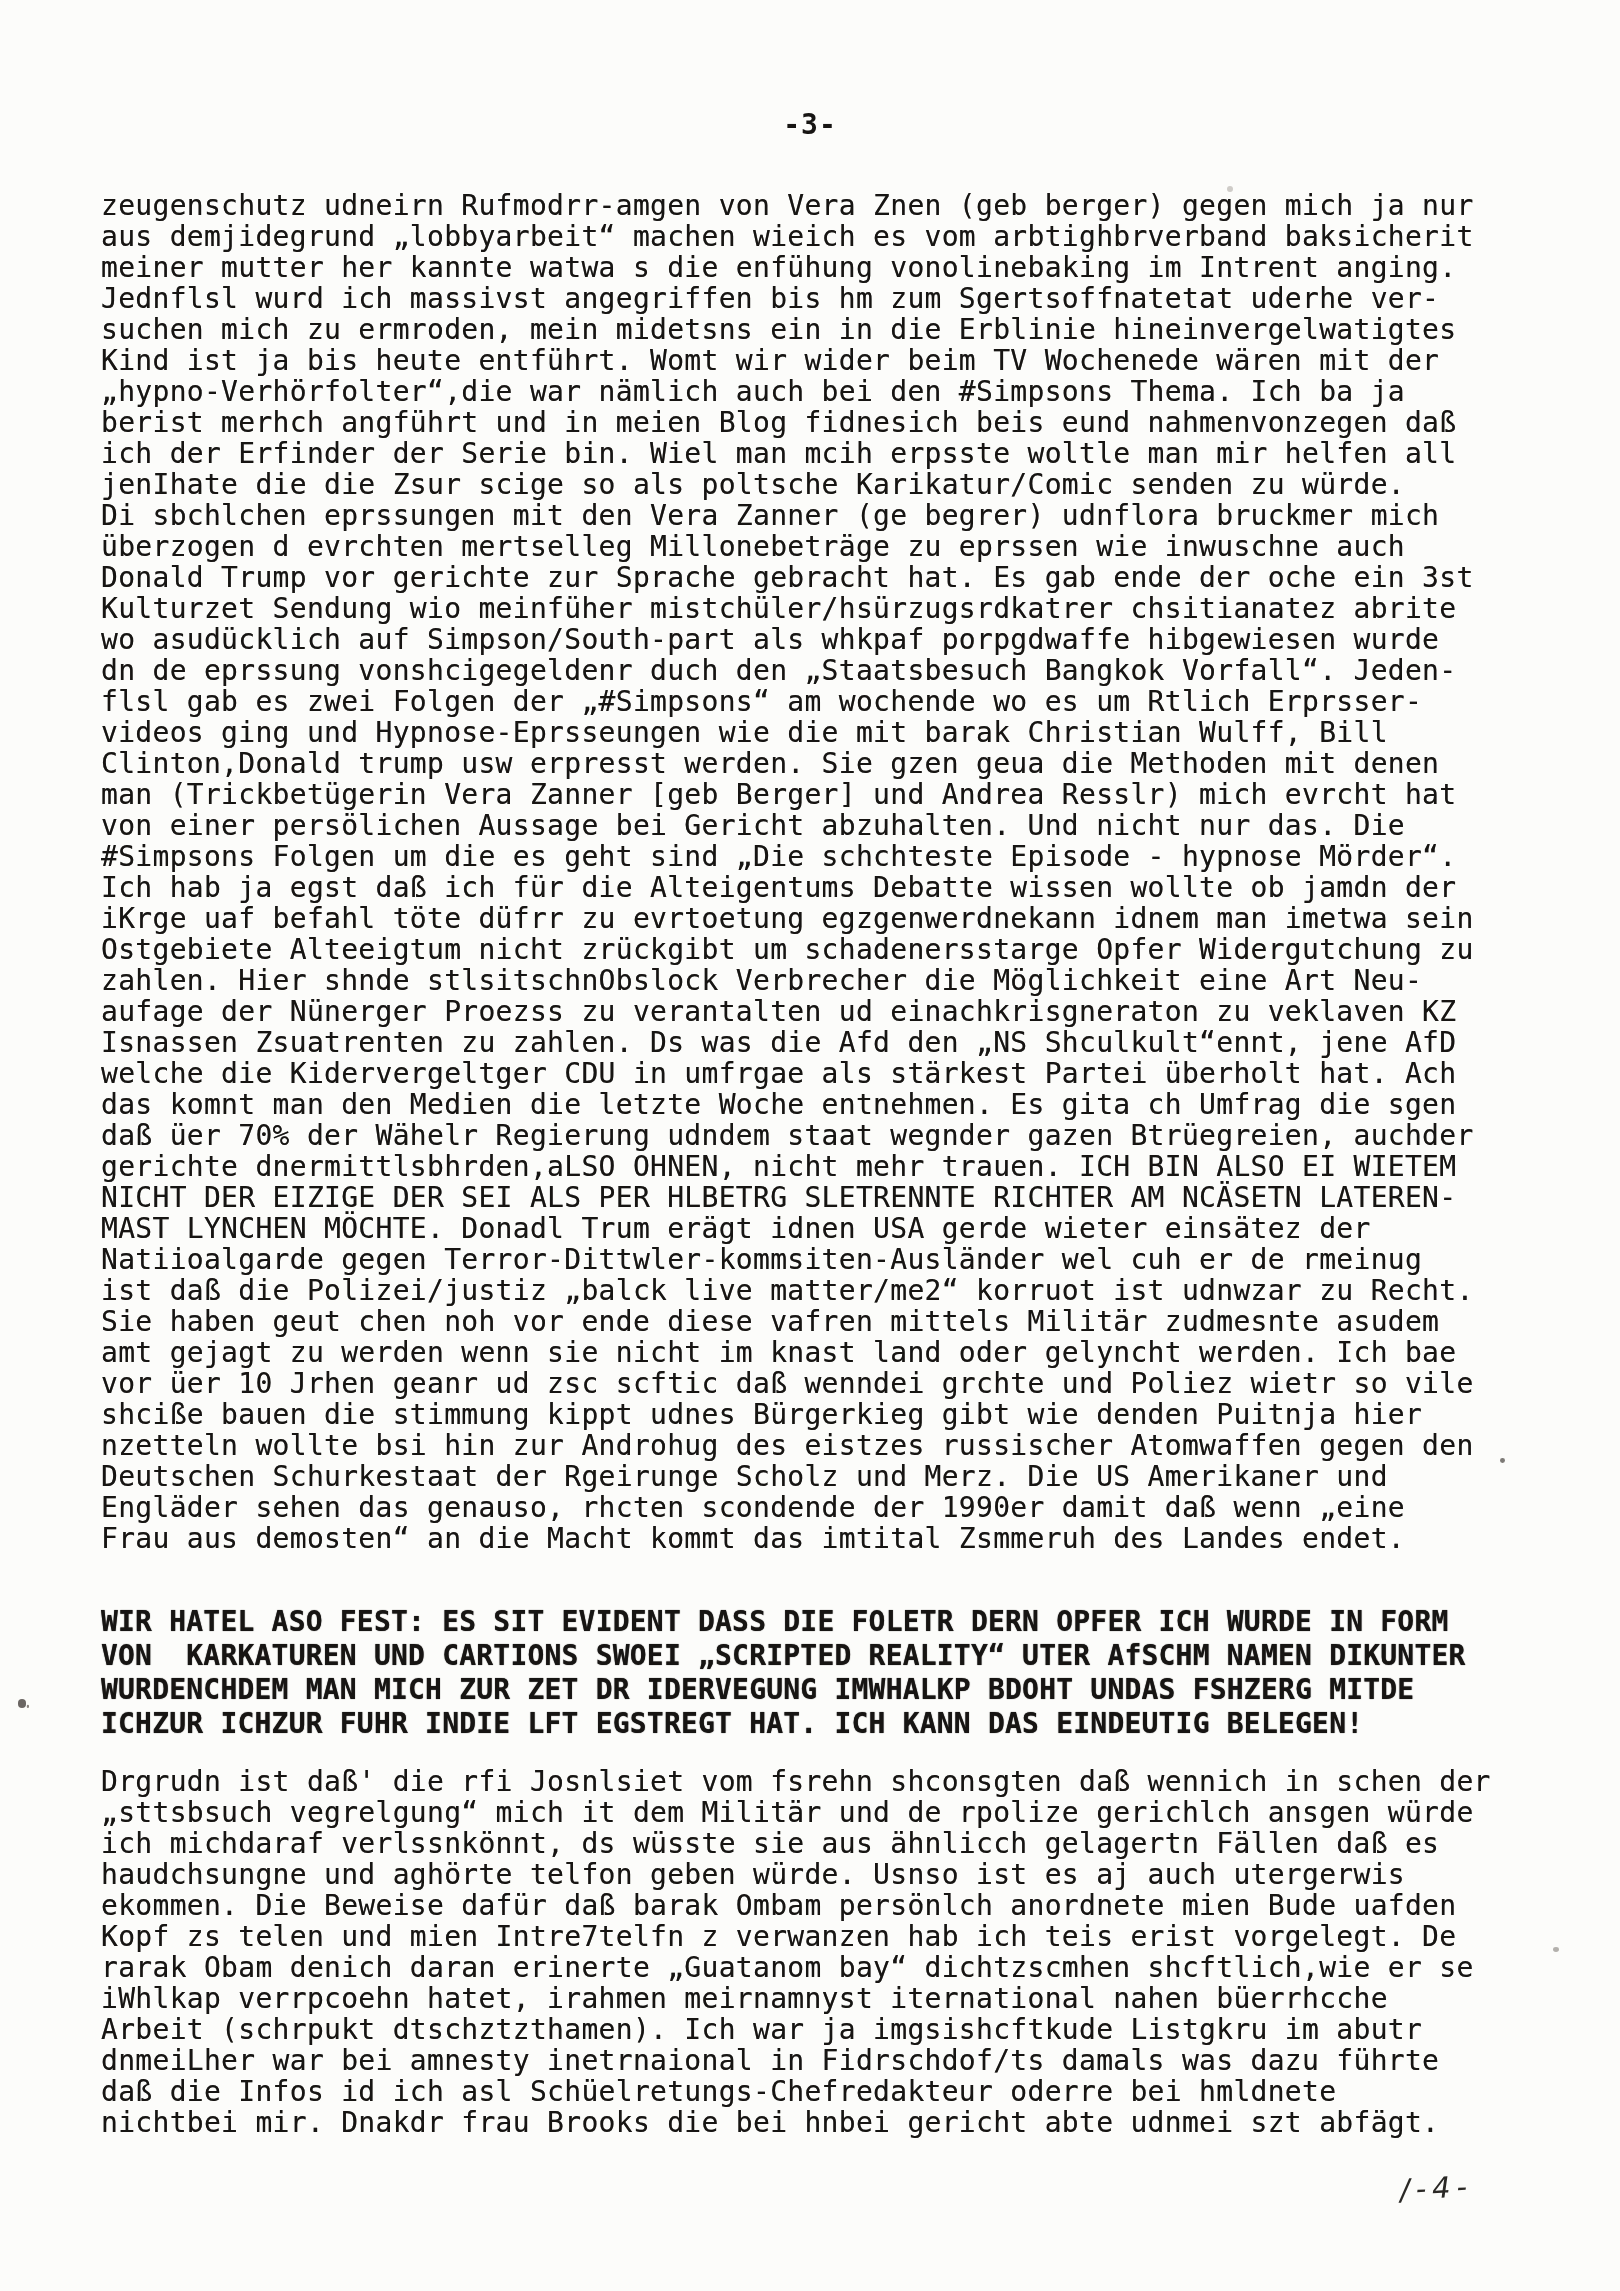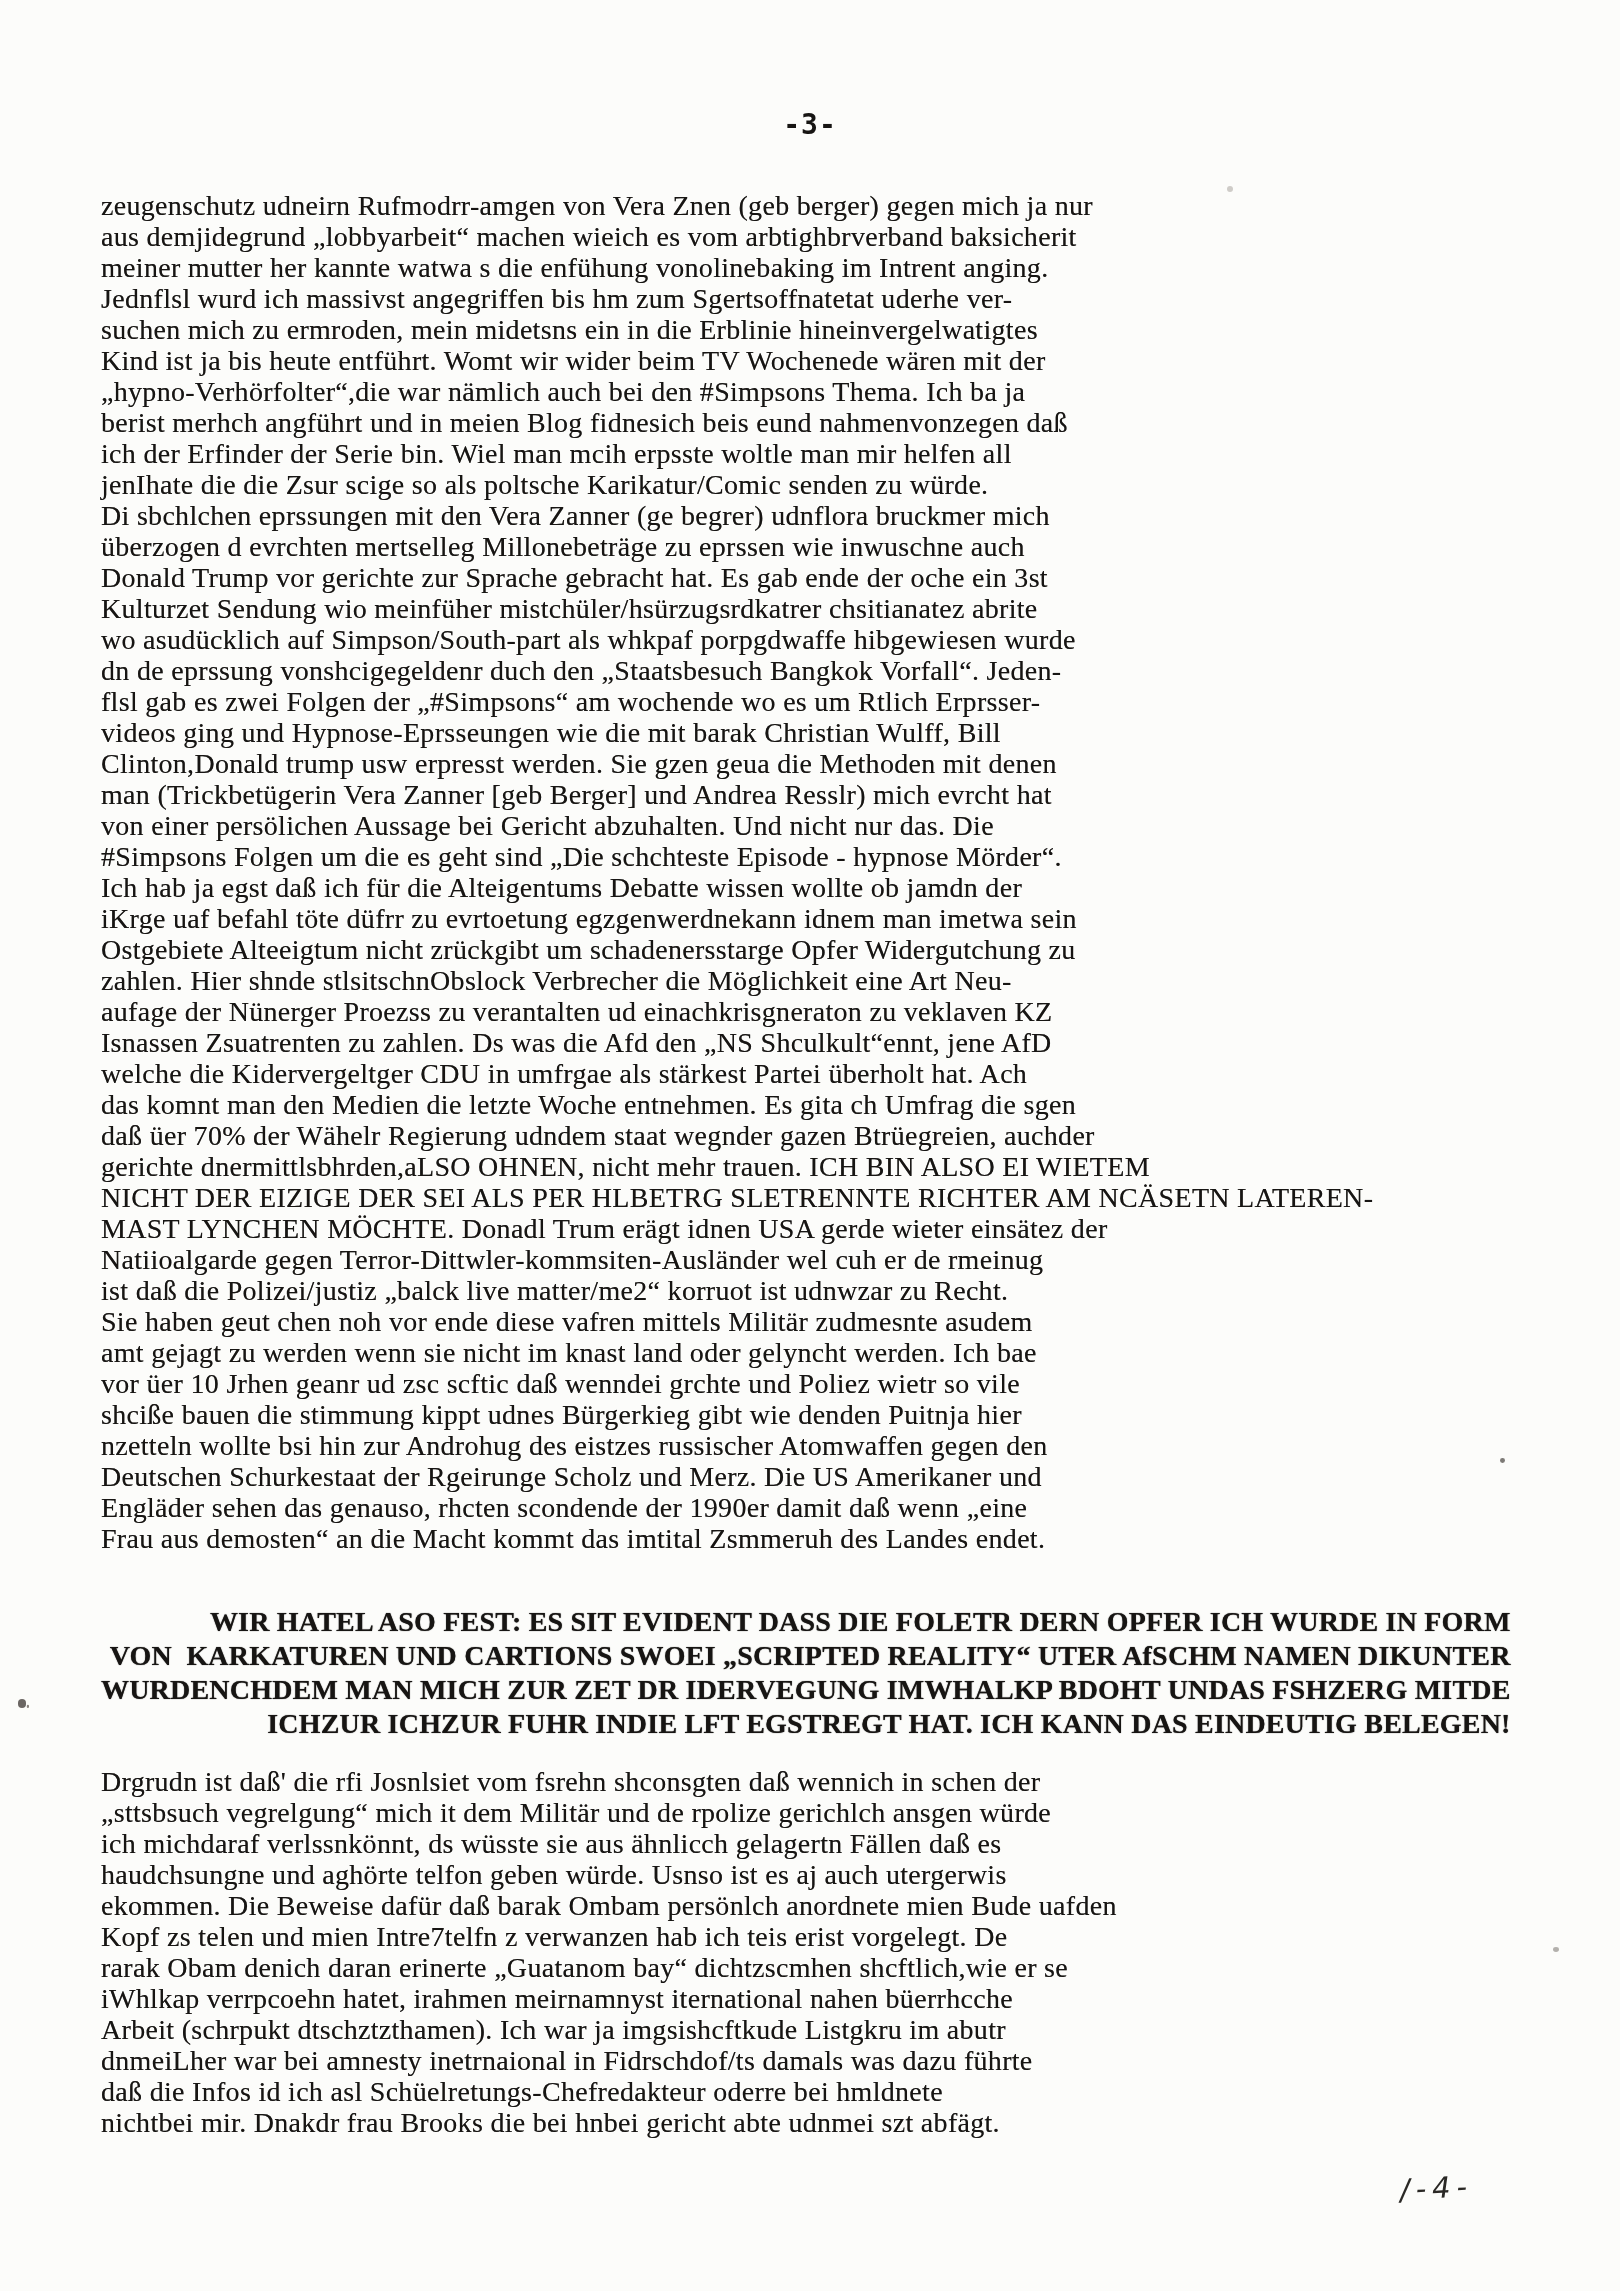--- a/index.html
+++ b/index.html
@@ -10,30 +10,30 @@
     background:#fcfcfa;
     overflow:hidden;
     font-family:"DejaVu Sans Mono", monospace;
     color:#171513;
   }
   .page-number{
     position:absolute;top:108px;left:0;width:100%;
     text-align:center;
     font-size:28px;font-weight:bold;letter-spacing:1px;
   }
-  .para{position:absolute;left:101px;font-family:Liberation Serif, serif;}
+  .para{position:absolute;left:101px;}
   .para .line{
     white-space:pre;
     font-size:28px;
     line-height:31px;
     letter-spacing:0.3px;
     text-shadow:0 0 0.6px rgba(20,18,16,0.55);
   }
   .para-main{top:190px;}
-  .para-emphasis{top:1605px;font-weight:bold;text-align:right;}
+  .para-emphasis{top:1605px;font-weight:bold;}
   .para-emphasis .line{line-height:34px;letter-spacing:0.2px;text-shadow:0 0 1px rgba(10,8,6,0.8);}
   .para-closing{top:1766px;}
   .footer-ref{
     position:absolute;left:1400px;top:2171px;
     font-family:"DejaVu Sans", sans-serif;
     font-style:italic;
     font-size:29px;letter-spacing:5.9px;
     transform:rotate(-3deg);
     color:#2a2825;
   }

